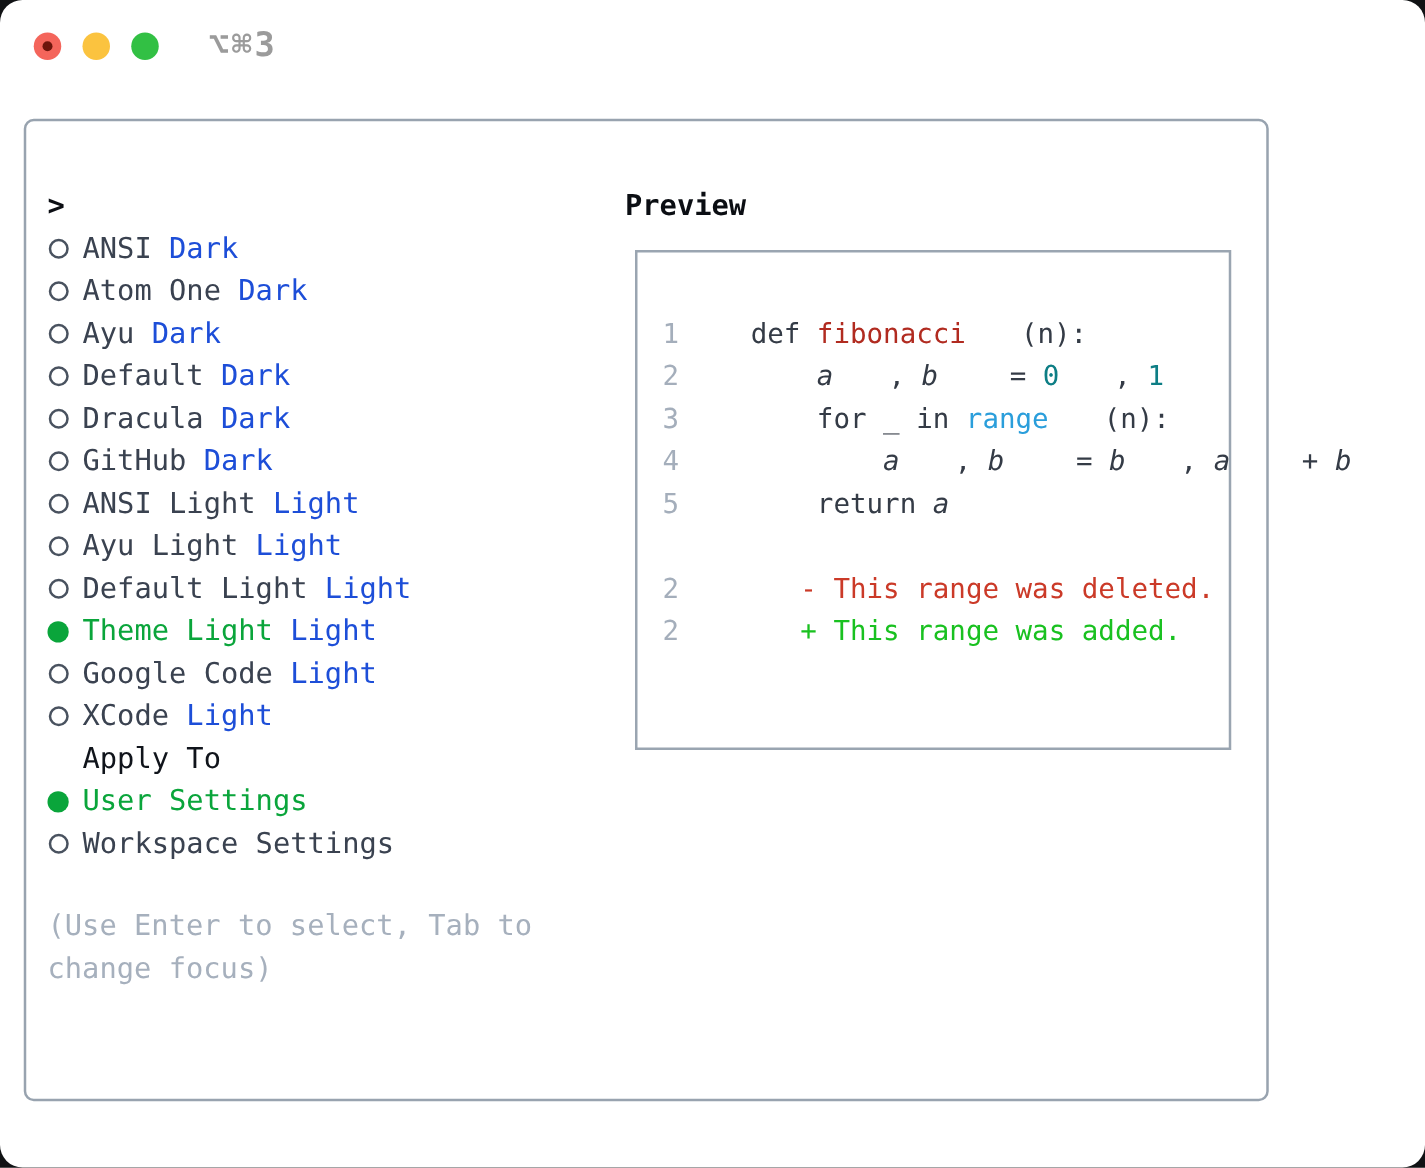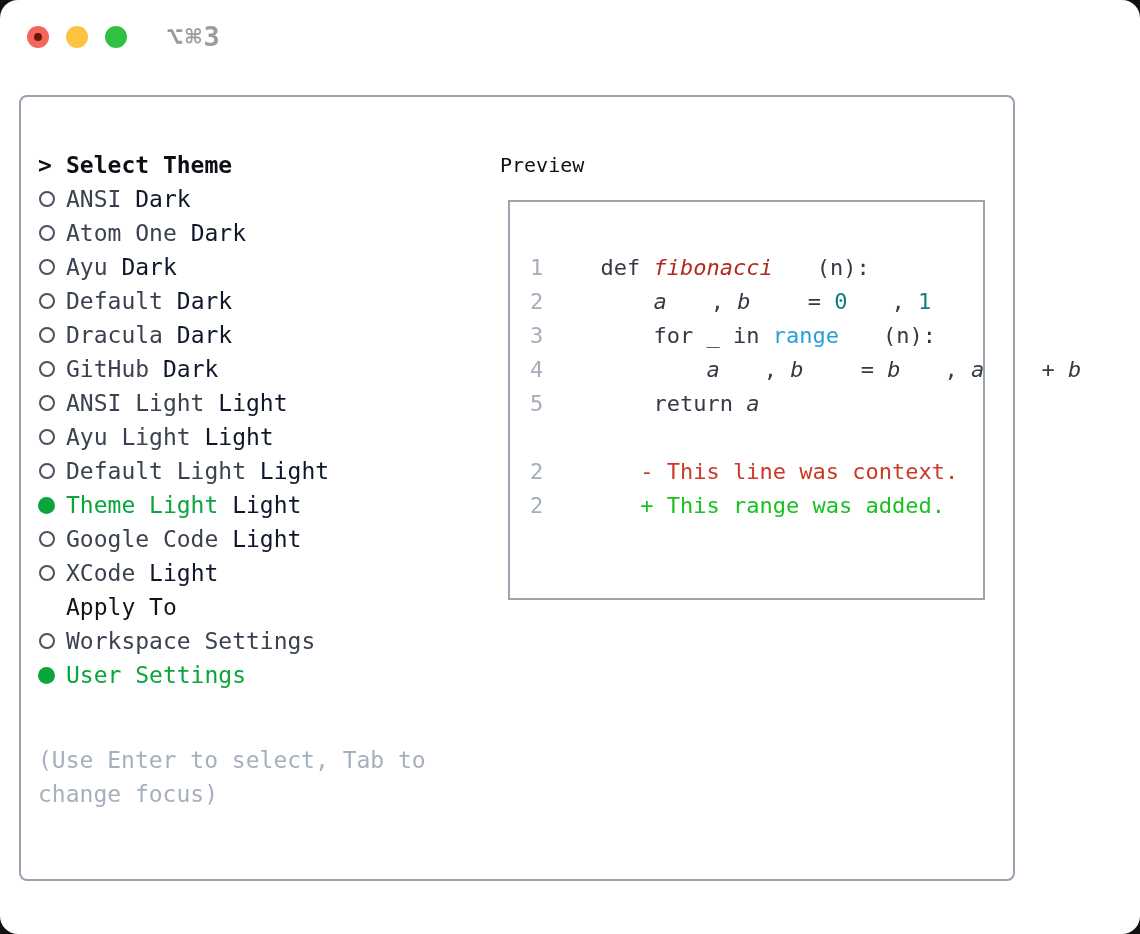--- a/index.html
+++ b/index.html
@@ -22,33 +22,33 @@
            border:2px solid #98a3af; border-radius:8px; background:#fff; }
   
   .sidebar { position:absolute; left:17px; top:51px; }
   .row { display:flex; align-items:center; height:34px; font-size:23px; color:#3a4250; white-space:pre; }
   .gut { width:28px; flex:0 0 28px; display:flex; align-items:center; }
   .circle { box-sizing:border-box; width:16px; height:16px; border:2.5px solid #49525f;
             border-radius:50%; margin-left:1px; }
   .circle.on { width:17px; height:17px; border:none; background:var(--sel-green); margin-left:0; }
   .hdr-text { font-weight:bold; color:#0b0e13; }
   .prompt { font-weight:bold; color:#0b0e13; font-size:23px; }
-  .tag { color:#0f172a; }
+  .tag { color:#1d4ed8; }
   .sel-name { color:var(--sel-green); }
   .apply-title-row { color:#10141b; }
-  .hint { margin-top:51px; font-size:23px; line-height:34px; color:#a6b0bd; white-space:pre; }
+  .hint { margin-top:32px; font-size:23px; line-height:34px; color:#a6b0bd; white-space:pre; }
   
   .preview-title { position:absolute; left:479px; top:51px; height:34px; display:flex; align-items:center;
-                   font-size:20px; font-weight:normal; color:#0b0e13;text-align:right; }
+                   font-size:23px; font-weight:bold; color:#0b0e13;text-align:right; }
   .pbox { position:absolute; box-sizing:border-box; left:487px; top:103px; width:477px; height:400px;
           border:2px solid #9aa5b1; padding:49px 0 0 20px; background:#fff; }
   .pline { height:34px; line-height:34px; font-size:22px; white-space:pre; color:#343b46; }
   .tk-num     { color:#a4aebb; }
   .tk-code    { color:#343b46;margin-left:44px; }
-  .tk-func    { color:#b12b20; font-style:italic; }
+  .tk-func    { color:#b12b20; }
   .tk-var     { color:#343b46; font-style:italic; }
   .tk-numlit  { color:#0d7e85; }
   .tk-builtin { color:#2a9edb; }
   .tk-ctx     { color:#9199a3; }
   .tk-del     { color:#cb3a28; }
   .tk-add     { color:#19c120; }
 </style>
 </head>
 <body>
 
@@ -59,21 +59,20 @@
     <div class="dot dot-yellow"></div>
     <div class="dot dot-green"></div>
   </div>
   <div class="shortcut">⌥⌘3</div>
 
   <div class="panel">
 
     <div class="sidebar">
       <div class="row">
         <span class="gut"><span class="prompt">&gt;</span></span>
-        <span class="hdr-text">Select Theme</span>
       </div>
       <div id="theme-items">
   <div class="row">
     <span class="gut"><span class="circle"></span></span>
     <span class="t-name">ANSI</span>
     <span class="tag"> Dark</span>
   </div>
 
   <div class="row">
     <span class="gut"><span class="circle"></span></span>
@@ -141,42 +140,42 @@
     <span class="tag"> Light</span>
   </div>
 </div>
 
       <div class="row apply-title-row">
         <span class="gut"></span>
         <span>Apply To</span>
       </div>
       <div id="apply-items">
   <div class="row">
-    <span class="gut"><span class="circle"></span></span>
-    <span class="t-name">Workspace Settings</span>
+    <span class="gut"><span class="circle on"></span></span>
+    <span class="t-name sel-name">User Settings</span>
   </div>
 
   <div class="row">
-    <span class="gut"><span class="circle on"></span></span>
-    <span class="t-name sel-name">User Settings</span>
+    <span class="gut"><span class="circle"></span></span>
+    <span class="t-name">Workspace Settings</span>
   </div>
 </div>
 
       <div class="hint"><span>(Use Enter to select, Tab to</span><br><span>change focus)</span></div>
     </div>
 
     <div class="preview-title">Preview</div>
 
     <div class="pbox">
       <div id="preview-lines">
           <div class="pline"><span class="tk-num">1 </span><span class="tk-code">def </span><span class="tk-func">fibonacci</span><span class="tk-code">(n):</span></div>
           <div class="pline"><span class="tk-num">2 </span><span class="tk-code">    </span><span class="tk-var">a</span><span class="tk-code">, </span><span class="tk-var">b</span><span class="tk-code"> = </span><span class="tk-numlit">0</span><span class="tk-code">, </span><span class="tk-numlit">1</span></div>
           <div class="pline"><span class="tk-num">3 </span><span class="tk-code">    for _ in </span><span class="tk-builtin">range</span><span class="tk-code">(n):</span></div>
           <div class="pline"><span class="tk-num">4 </span><span class="tk-code">        </span><span class="tk-var">a</span><span class="tk-code">, </span><span class="tk-var">b</span><span class="tk-code"> = </span><span class="tk-var">b</span><span class="tk-code">, </span><span class="tk-var">a</span><span class="tk-code"> + </span><span class="tk-var">b</span></div>
           <div class="pline"><span class="tk-num">5 </span><span class="tk-code">    return </span><span class="tk-var">a</span></div>
           <div class="pline"></div>
-          <div class="pline"><span class="tk-num">2 </span><span class="tk-code">   </span><span class="tk-del">- This line was context.</span></div>
+          <div class="pline"><span class="tk-num">2 </span><span class="tk-code">   </span><span class="tk-del">- This range was deleted.</span></div>
           <div class="pline"><span class="tk-num">2 </span><span class="tk-code">   </span><span class="tk-add">+ This range was added.</span></div>
         </div>
     </div>
 
   </div>
 </div>
 
 </body></html>

